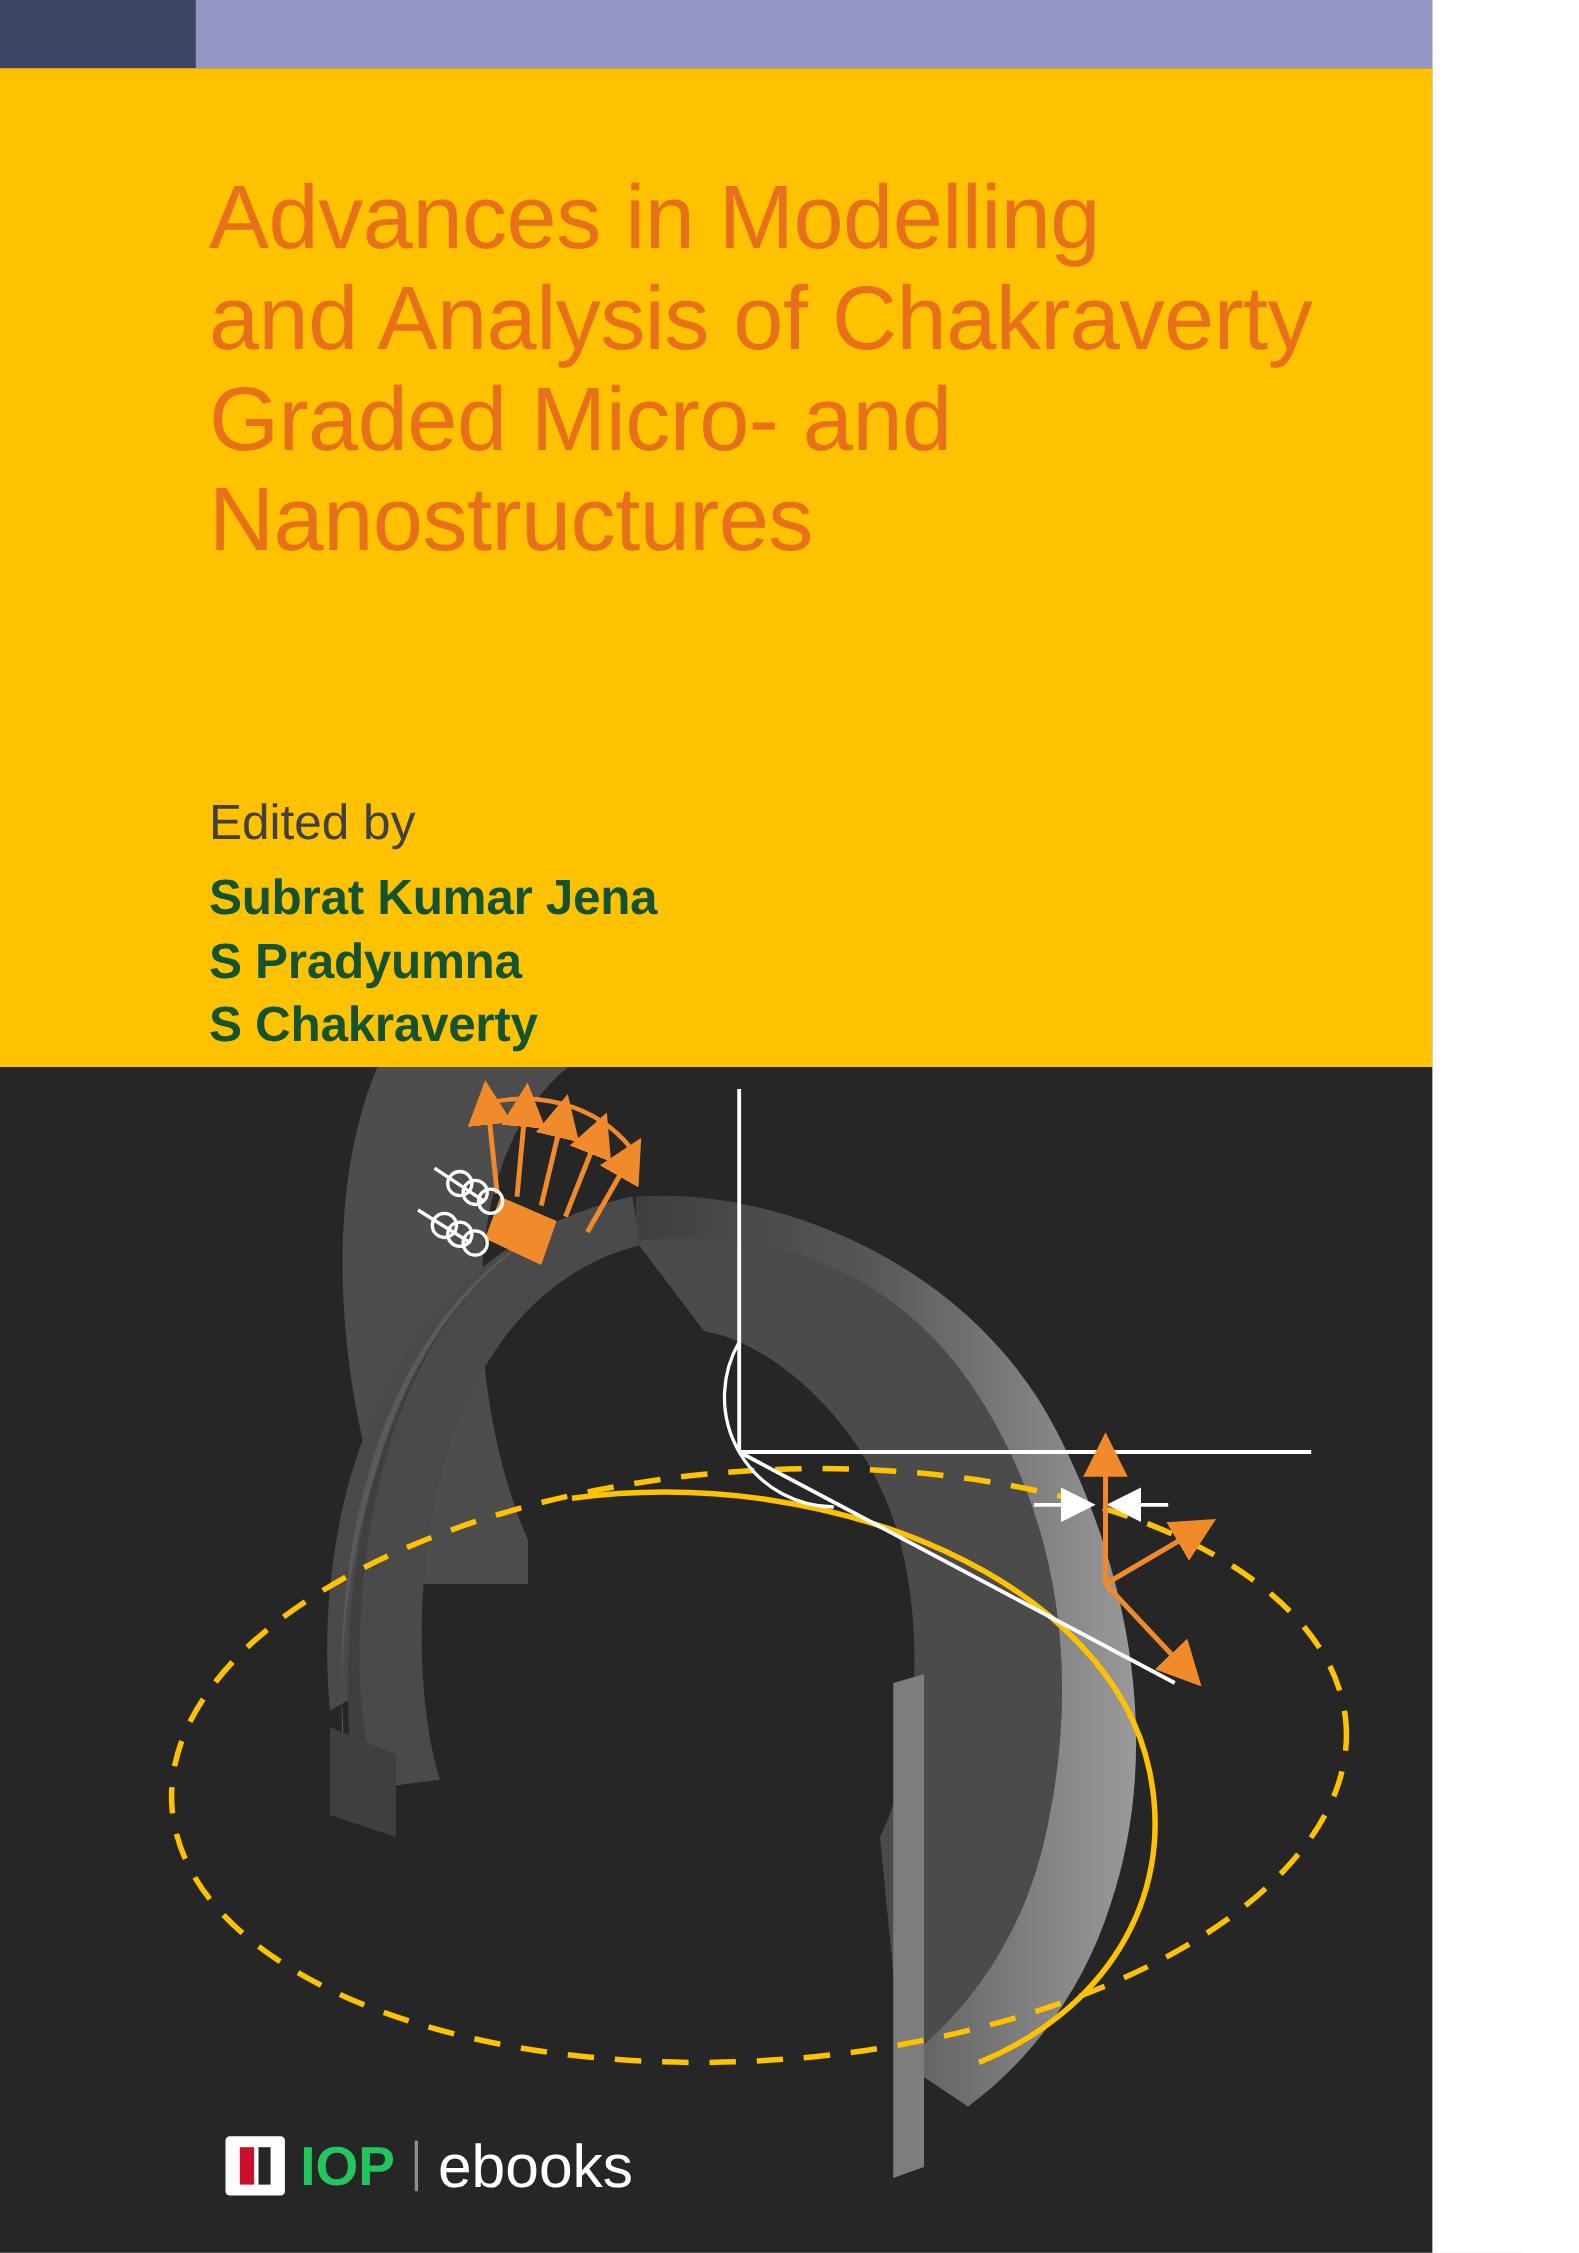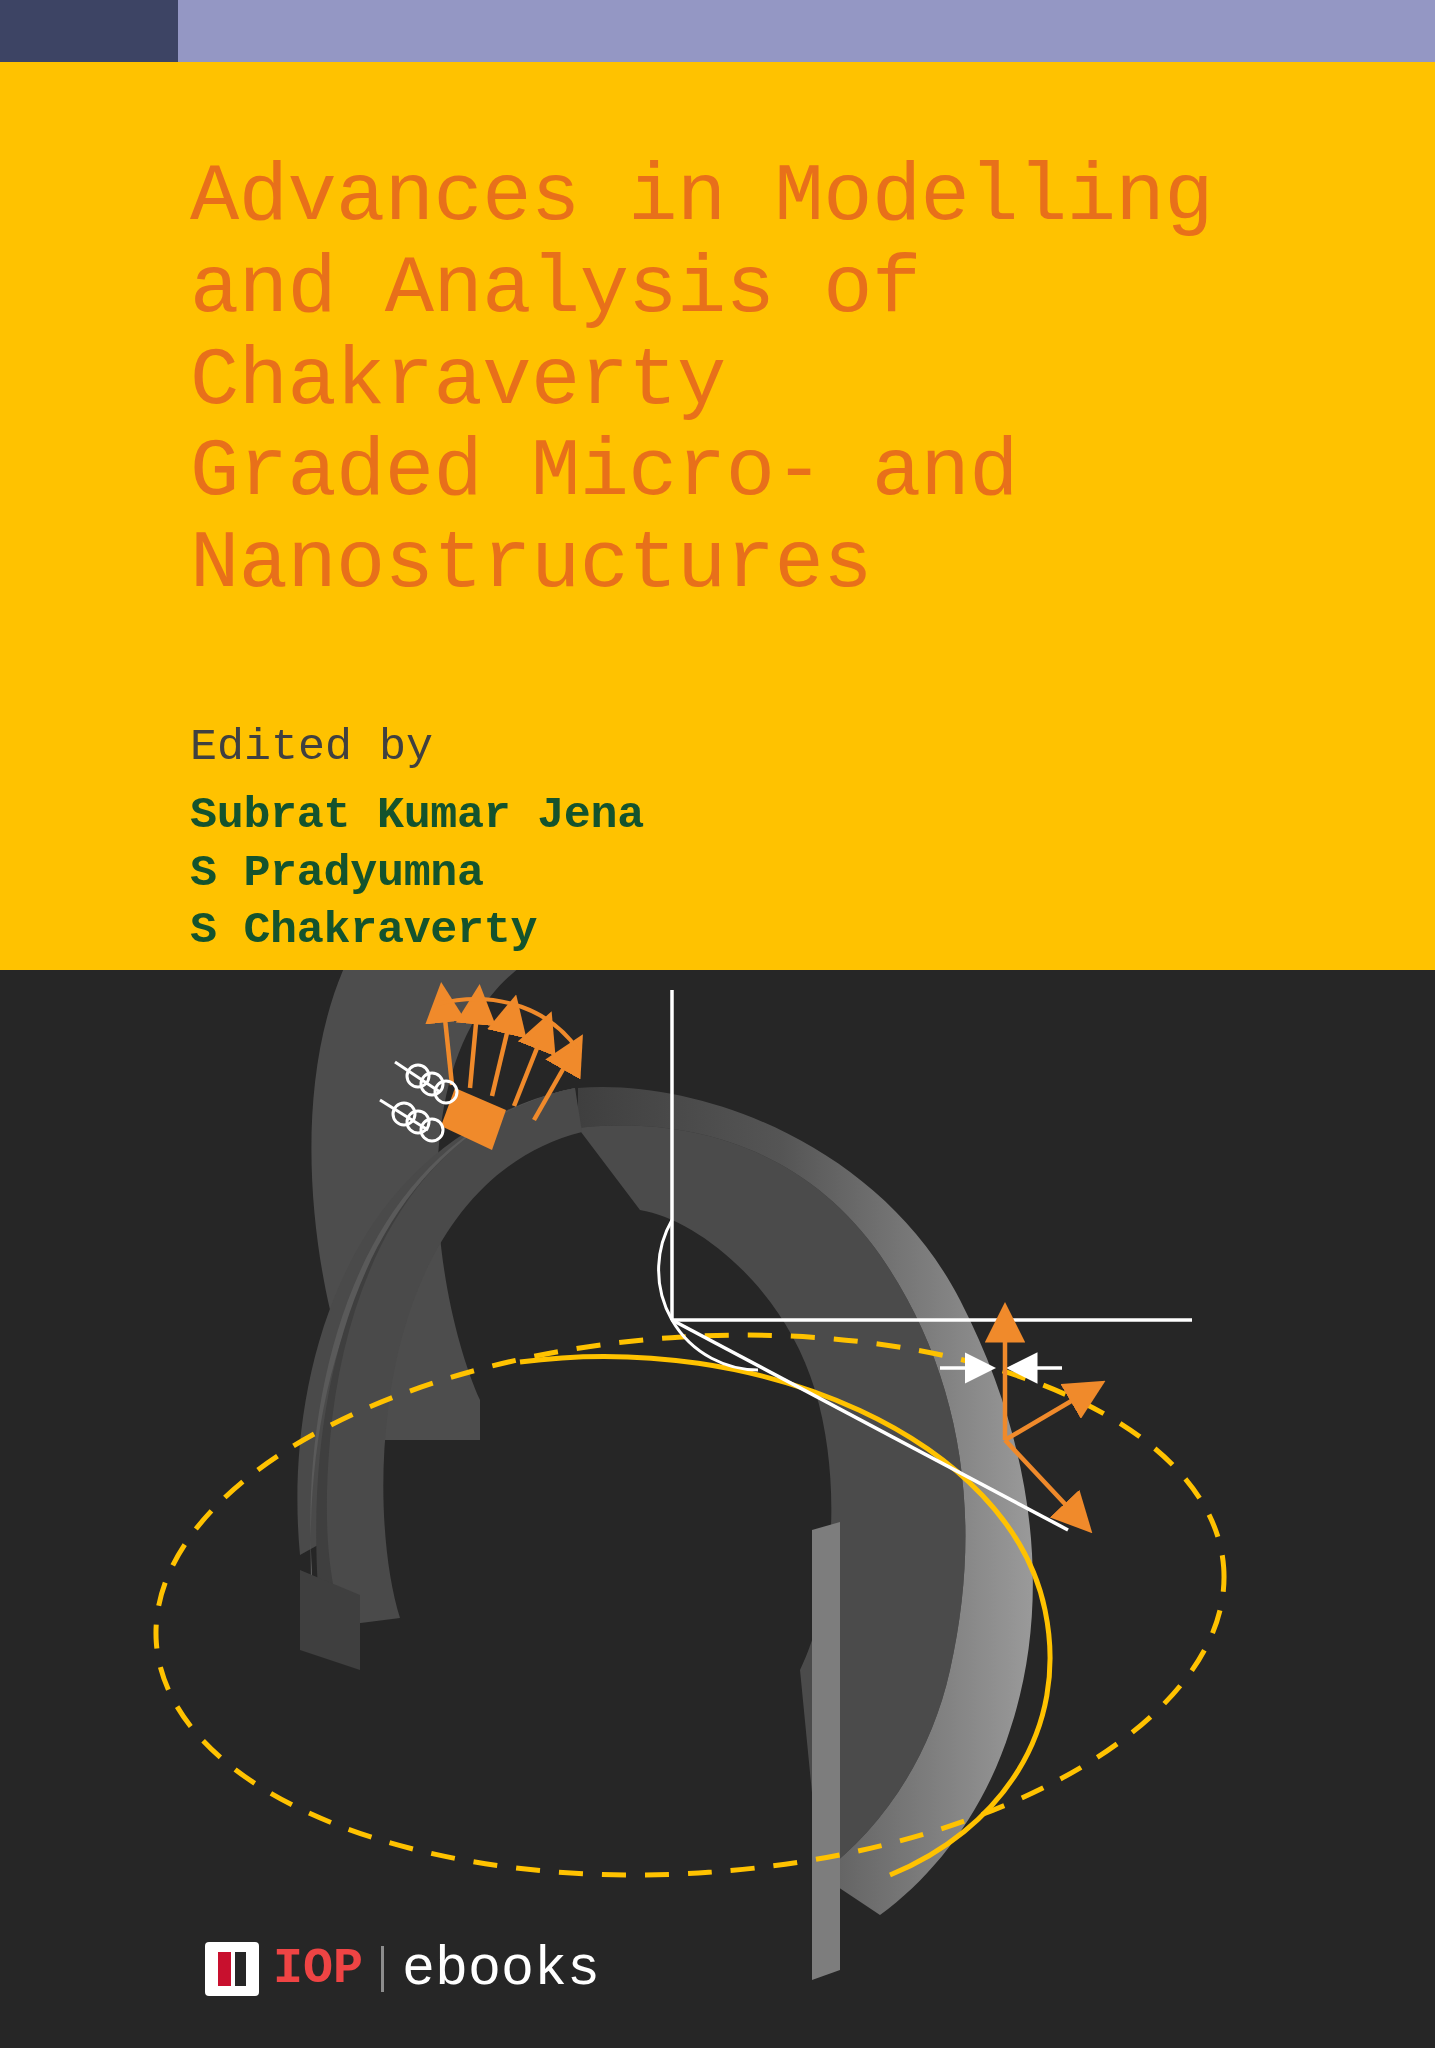--- a/index.html
+++ b/index.html
@@ -5,25 +5,24 @@
   html, body {
     margin: 0;
     padding: 0;
     background: #ffffff;
   }
   body {
     font-family: "Liberation Sans", sans-serif;
   }
   .cover {
     position: relative;
-    width: 1435px;
+    width: 1302px;
     height: 2048px;
     overflow: hidden;
     background: #262626;
-    font-family: Liberation Mono, monospace;
   }
 
   
   .top-bar {
     position: absolute;
     top: 0; left: 0;
     width: 1435px;
     height: 62px;
     background: #9497c4;
   }
@@ -119,21 +118,21 @@
     background: #c8102e;
   }
   .iop-mark::after {
     content: "";
     position: absolute;
     left: 30px; top: 10px;
     width: 11px; height: 34px;
     background: #262626;
   }
   .iop-text {
-    color: #ef4444;
+    color: #22c55e;
     font-size: 50px;
     font-weight: bold;
     letter-spacing: 0px;
     line-height: 1;
   }
   .iop-divider {
     width: 3px;
     height: 46px;
     background: #8d8d8d;
     margin: 0 18px;

